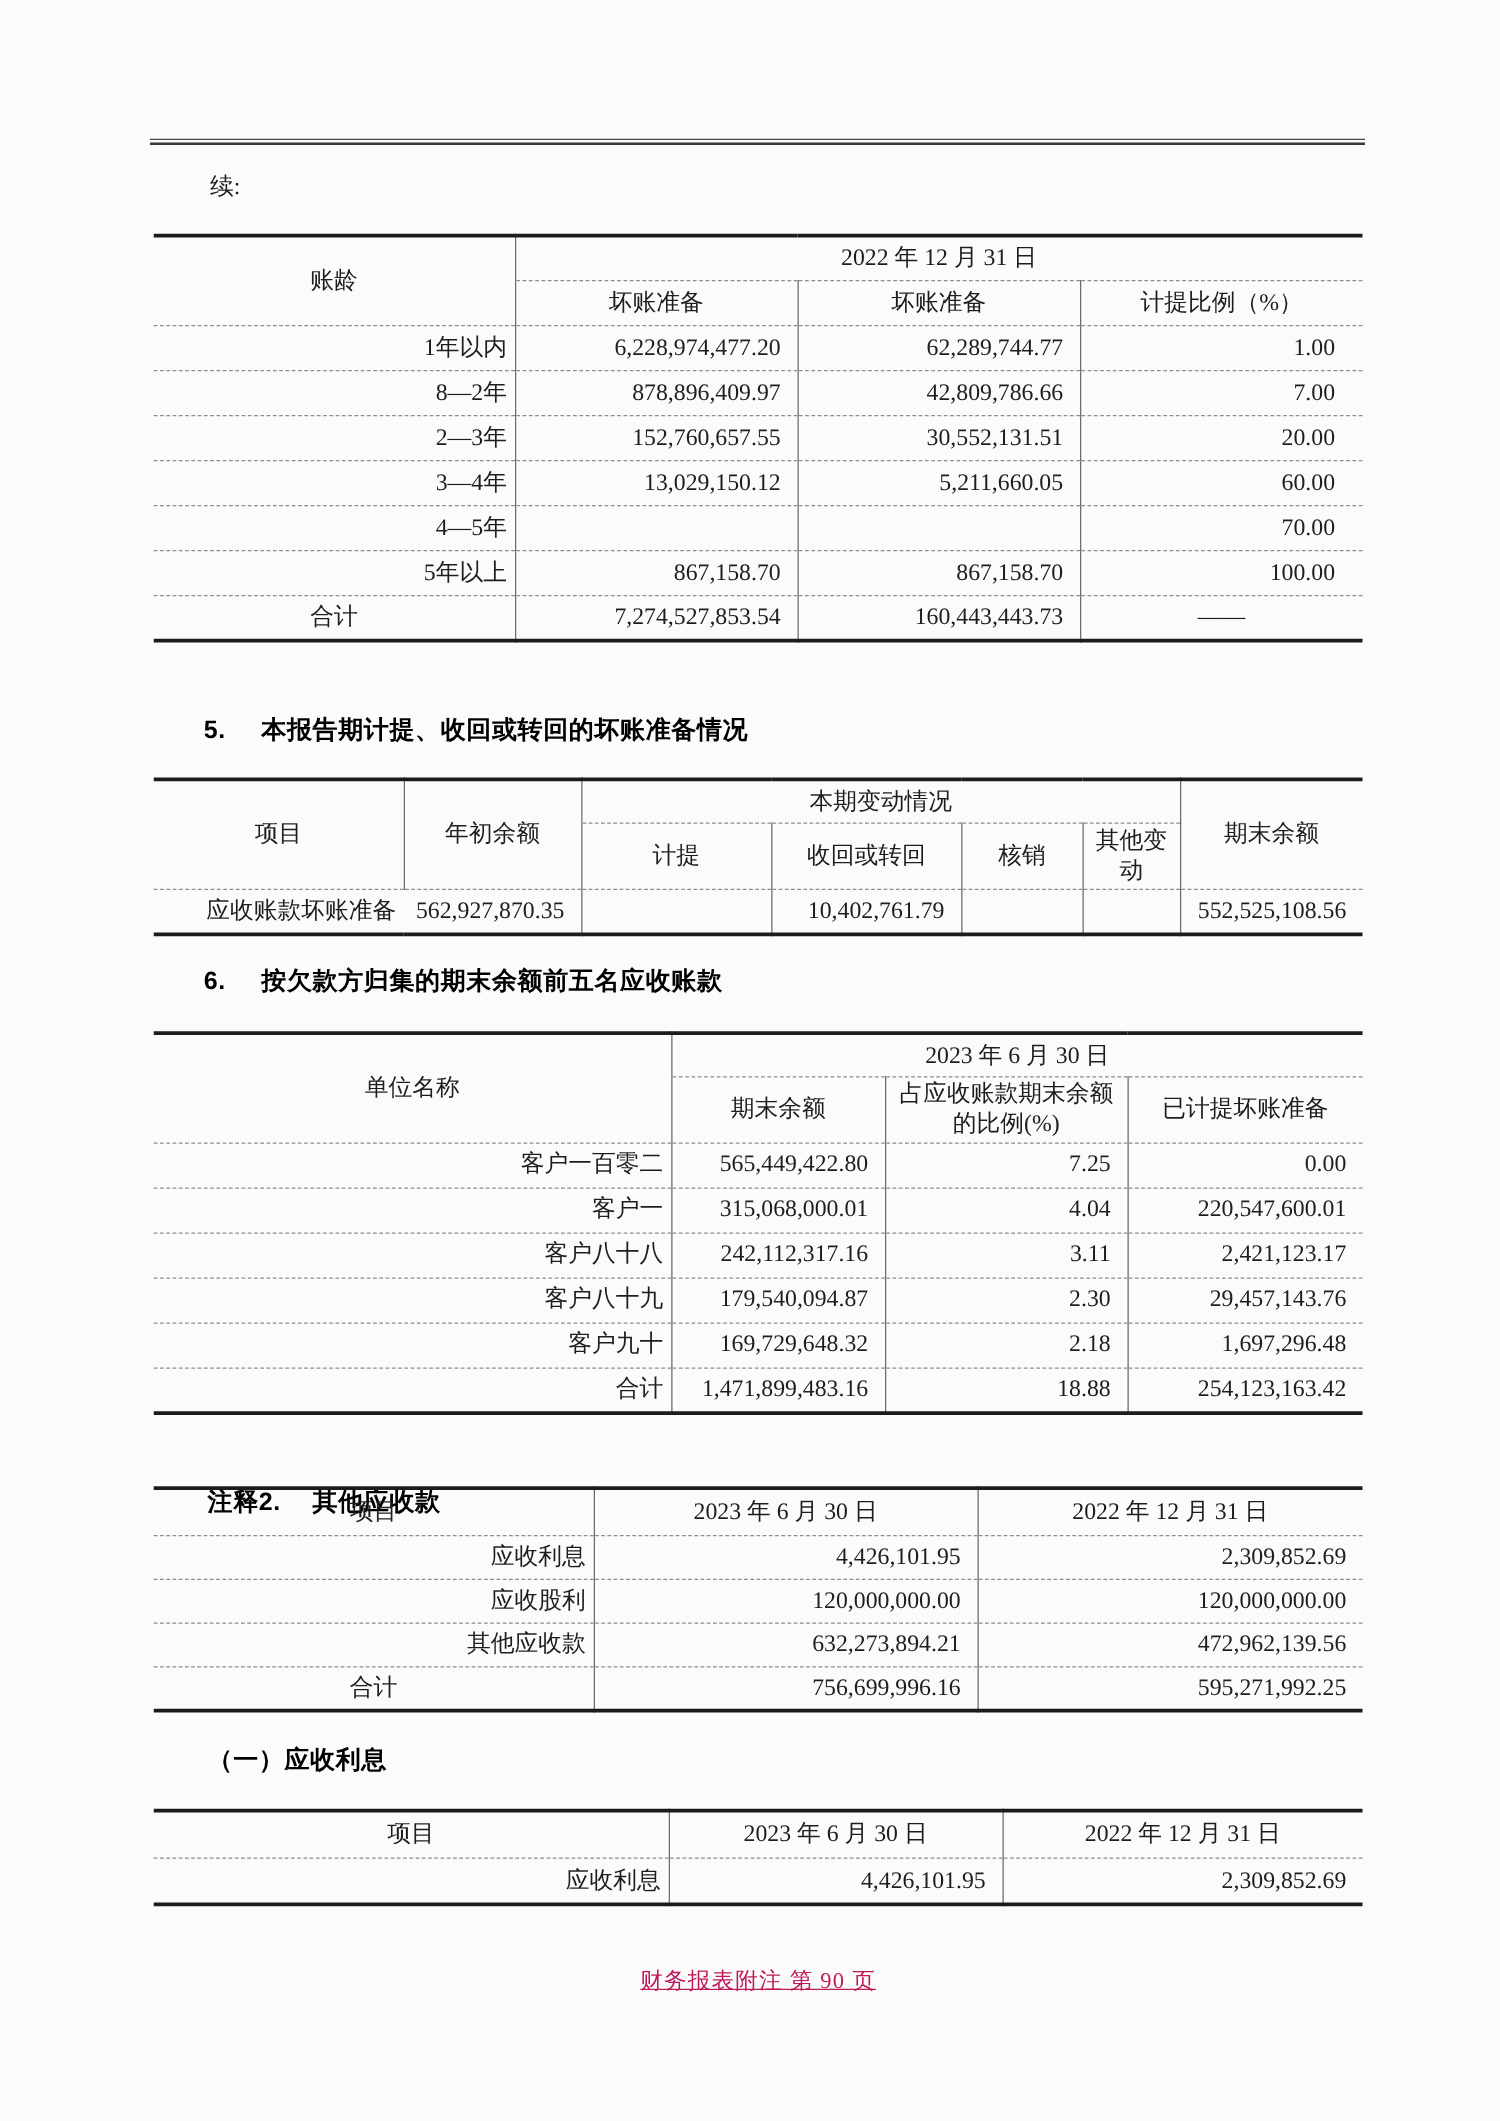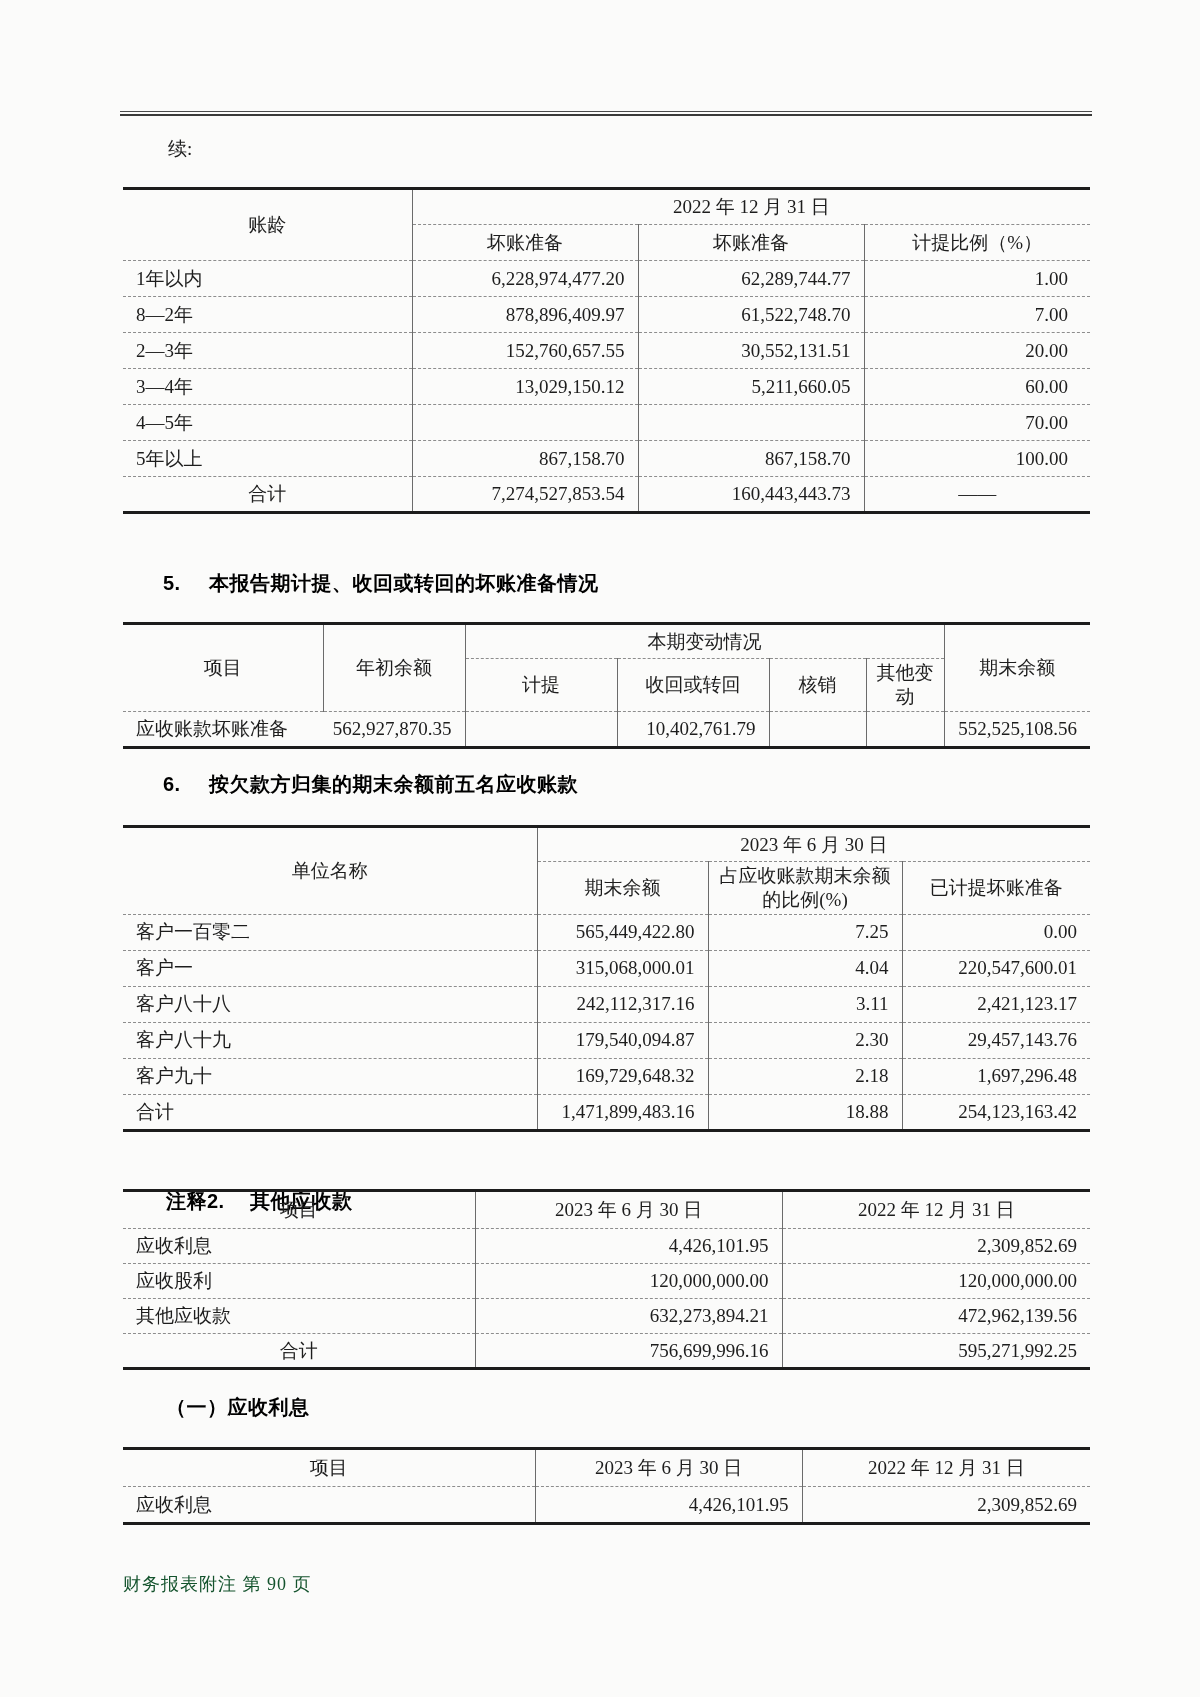--- a/index.html
+++ b/index.html
@@ -23,37 +23,37 @@
   .sec-heading{
     position:absolute;
     font-family:"Liberation Sans","DejaVu Sans",sans-serif;
     font-weight:bold;font-size:20px;color:#000000;
     white-space:nowrap;letter-spacing:0.5px;
   }
   .sec-heading .num{display:inline-block;width:46px;}
   .sec-heading .num-wide{display:inline-block;width:84px;}
   .footer{
     position:absolute;top:1572px;left:123px;width:967px;
-    text-align:left;font-size:18px;color:#14532d;letter-spacing:1px;
+    text-align:center;font-size:18px;color:#be185d;letter-spacing:1px;text-decoration:underline;
   }
   table.t{
     position:absolute;left:123px;width:967px;
     border-collapse:collapse;table-layout:fixed;
     border-top:3px solid #1c1c1c;border-bottom:3px solid #1c1c1c;
     font-size:19px;
   }
   table.t td{
     padding:2px 6px;vertical-align:middle;overflow:hidden;
     line-height:1.25;
   }
   .vl{border-left:1px solid #6b6b6b;}
   .hb{border-bottom:1px dashed #8d8d8d;}
   tr.dr td{border-top:1px dashed #8d8d8d;}
   .ctr{text-align:center;}
-  .lft{text-align:left;padding-left:13px !important;}
+  .lft{text-align:right;padding-left:13px !important;}
   .rgt{text-align:right;padding-right:13px !important;}
   .rgt2{text-align:right;padding-right:22px !important;}
   
   .t1{top:187px;} .t1 tr{height:36px;}
   .t2{top:622px;} .t2 tr.h1{height:35px;} .t2 tr.h2{height:50px;margin-top:30px;} .t2 tr.dr{height:36px;}
   .t3{top:825px;} .t3 tr.h1{height:35px;} .t3 tr.h2{height:48px;} .t3 tr.dr{height:36px;}
   .t4{top:1189px;} .t4 tr.h1{height:38px;} .t4 tr.dr{height:35px;}
   .t5{top:1447px;} .t5 tr.h1{height:38px;} .t5 tr.dr{height:37px;}
   .pos-s5{top:570px;left:163px;}
   .pos-s6{top:771px;left:163px;}
@@ -88,21 +88,21 @@
     </tr>
     <tr class="dr">
       <td class="lft">1年以内</td>
       <td class="rgt vl">6,228,974,477.20</td>
       <td class="rgt vl">62,289,744.77</td>
       <td class="rgt2 vl">1.00</td>
     </tr>
     <tr class="dr">
       <td class="lft">8—2年</td>
       <td class="rgt vl">878,896,409.97</td>
-      <td class="rgt vl">61,522,748.70</td>
+      <td class="rgt vl">42,809,786.66</td>
       <td class="rgt2 vl">7.00</td>
     </tr>
     <tr class="dr">
       <td class="lft">2—3年</td>
       <td class="rgt vl">152,760,657.55</td>
       <td class="rgt vl">30,552,131.51</td>
       <td class="rgt2 vl">20.00</td>
     </tr>
     <tr class="dr">
       <td class="lft">3—4年</td>

